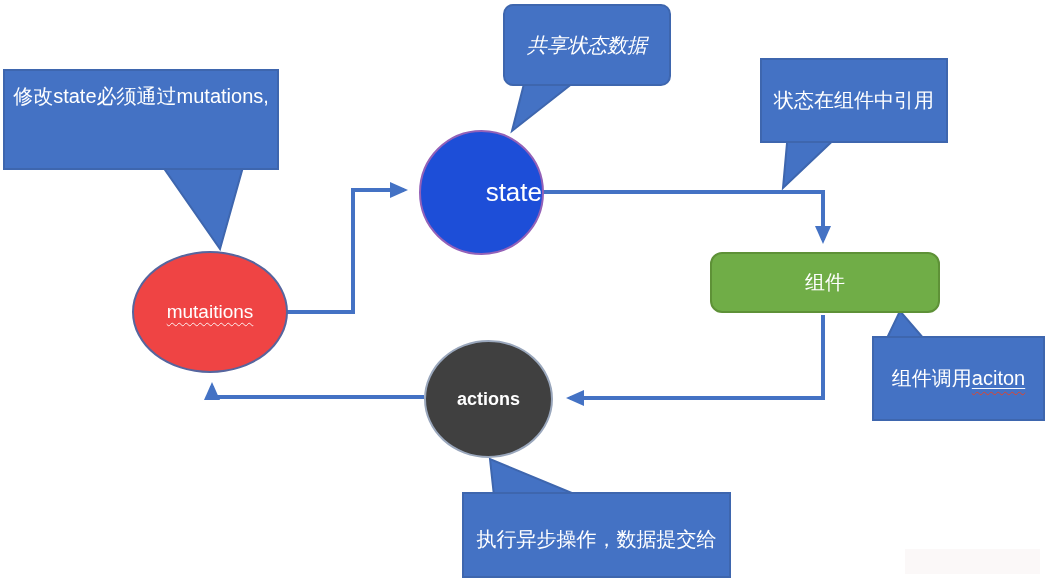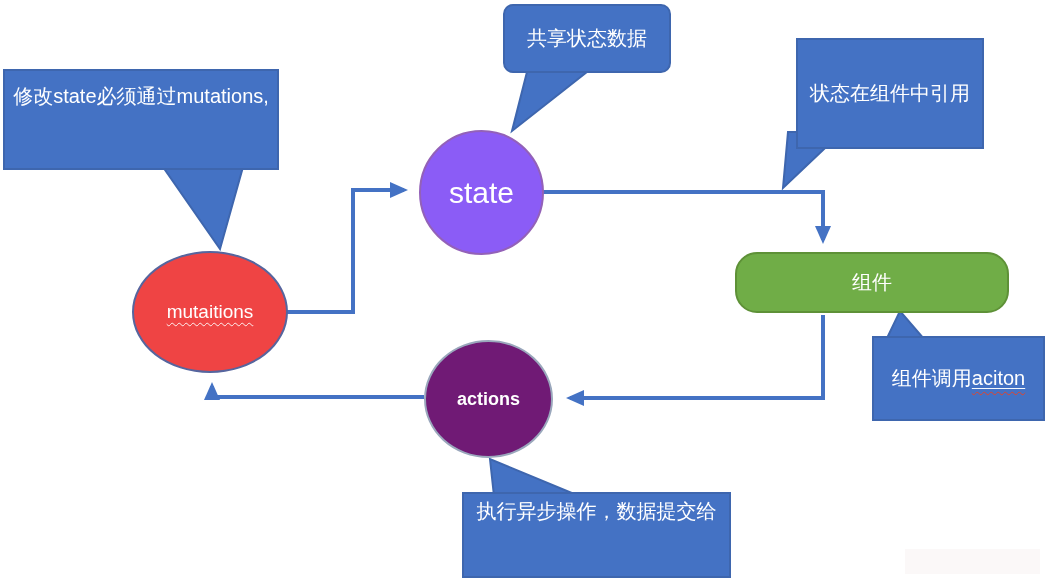--- a/index.html
+++ b/index.html
@@ -10,49 +10,49 @@
   .canvas svg.wires { position:absolute; left:0; top:0; z-index:1; }
 
   
   .callout {
     position:absolute; z-index:3; box-sizing:border-box;
     background:#4472C4; border:2px solid #3E66AE; color:#fff;
     text-align:center; font-size:20px;
   }
   .callout.flex { display:flex; align-items:center; justify-content:center; }
   .co-mutations-rule { left:3px;  top:69px;  width:276px; height:101px; padding-top:14px; line-height:23px; }
-  .co-shared-state   { left:503px; top:4px;  width:168px; height:69px;  border-radius:10px; }
-  .co-state-in-comp  { left:760px; top:38px; width:188px; height:111px;margin-left:36px; }
+  .co-shared-state   { left:503px; top:4px;  width:168px; height:82px;  border-radius:10px;font-style:italic; }
+  .co-state-in-comp  { left:760px; top:58px; width:188px; height:85px; }
   .co-comp-calls     { left:872px; top:336px; width:173px; height:85px; }
-  .co-async          { left:462px; top:492px; width:269px; height:86px; padding-top:4px; line-height:26px; }
+  .co-async          { left:462px; top:492px; width:269px; height:86px; padding-top:32px; line-height:26px; }
 
   .bold { font-weight:bold; }
   .u-white   { text-decoration:underline solid rgba(255,255,255,.95); text-decoration-thickness:1px; text-underline-offset:3px; }
   .u-redwavy { text-decoration:underline wavy #E0442C; text-decoration-thickness:1px; text-underline-offset:6px; }
   .u-whitewavy { text-decoration:underline wavy rgba(255,255,255,.9); text-decoration-thickness:1px; text-underline-offset:4px; }
 
   
   .node {
     position:absolute; z-index:2; box-sizing:border-box; color:#fff;
     display:flex; align-items:center; justify-content:center;
   }
   .n-state {
     left:419px; top:130px; width:125px; height:125px; border-radius:50%;
-    background:#8b5cf6; border:2px solid #9361B8; font-size:30px;
+    background:#1d4ed8; border:2px solid #9361B8; font-size:26px;justify-content:flex-end;
   }
   .n-mutations {
     left:132px; top:251px; width:156px; height:122px; border-radius:50%;
     background:#ef4444; border:2px solid #56659E; font-size:19px;
   }
   .n-actions {
     left:424px; top:340px; width:129px; height:118px; border-radius:50%;
-    background:#701a75; border:2px solid #9AA7BC; font-size:18px; font-weight:bold;
+    background:#404040; border:2px solid #9AA7BC; font-size:18px; font-weight:bold;
   }
   .n-component {
-    left:735px; top:252px; width:274px; height:61px; border-radius:22px;
+    left:710px; top:252px; width:230px; height:61px; border-radius:12px;
     background:#70AD47; border:2px solid #5E9137; font-size:20px;
   }
 
   .watermark {
     position:absolute; left:905px; top:549px; width:135px; height:25px;
     background:#FBF8F8; z-index:0;
   }
 </style>
 </head>
 <body>

